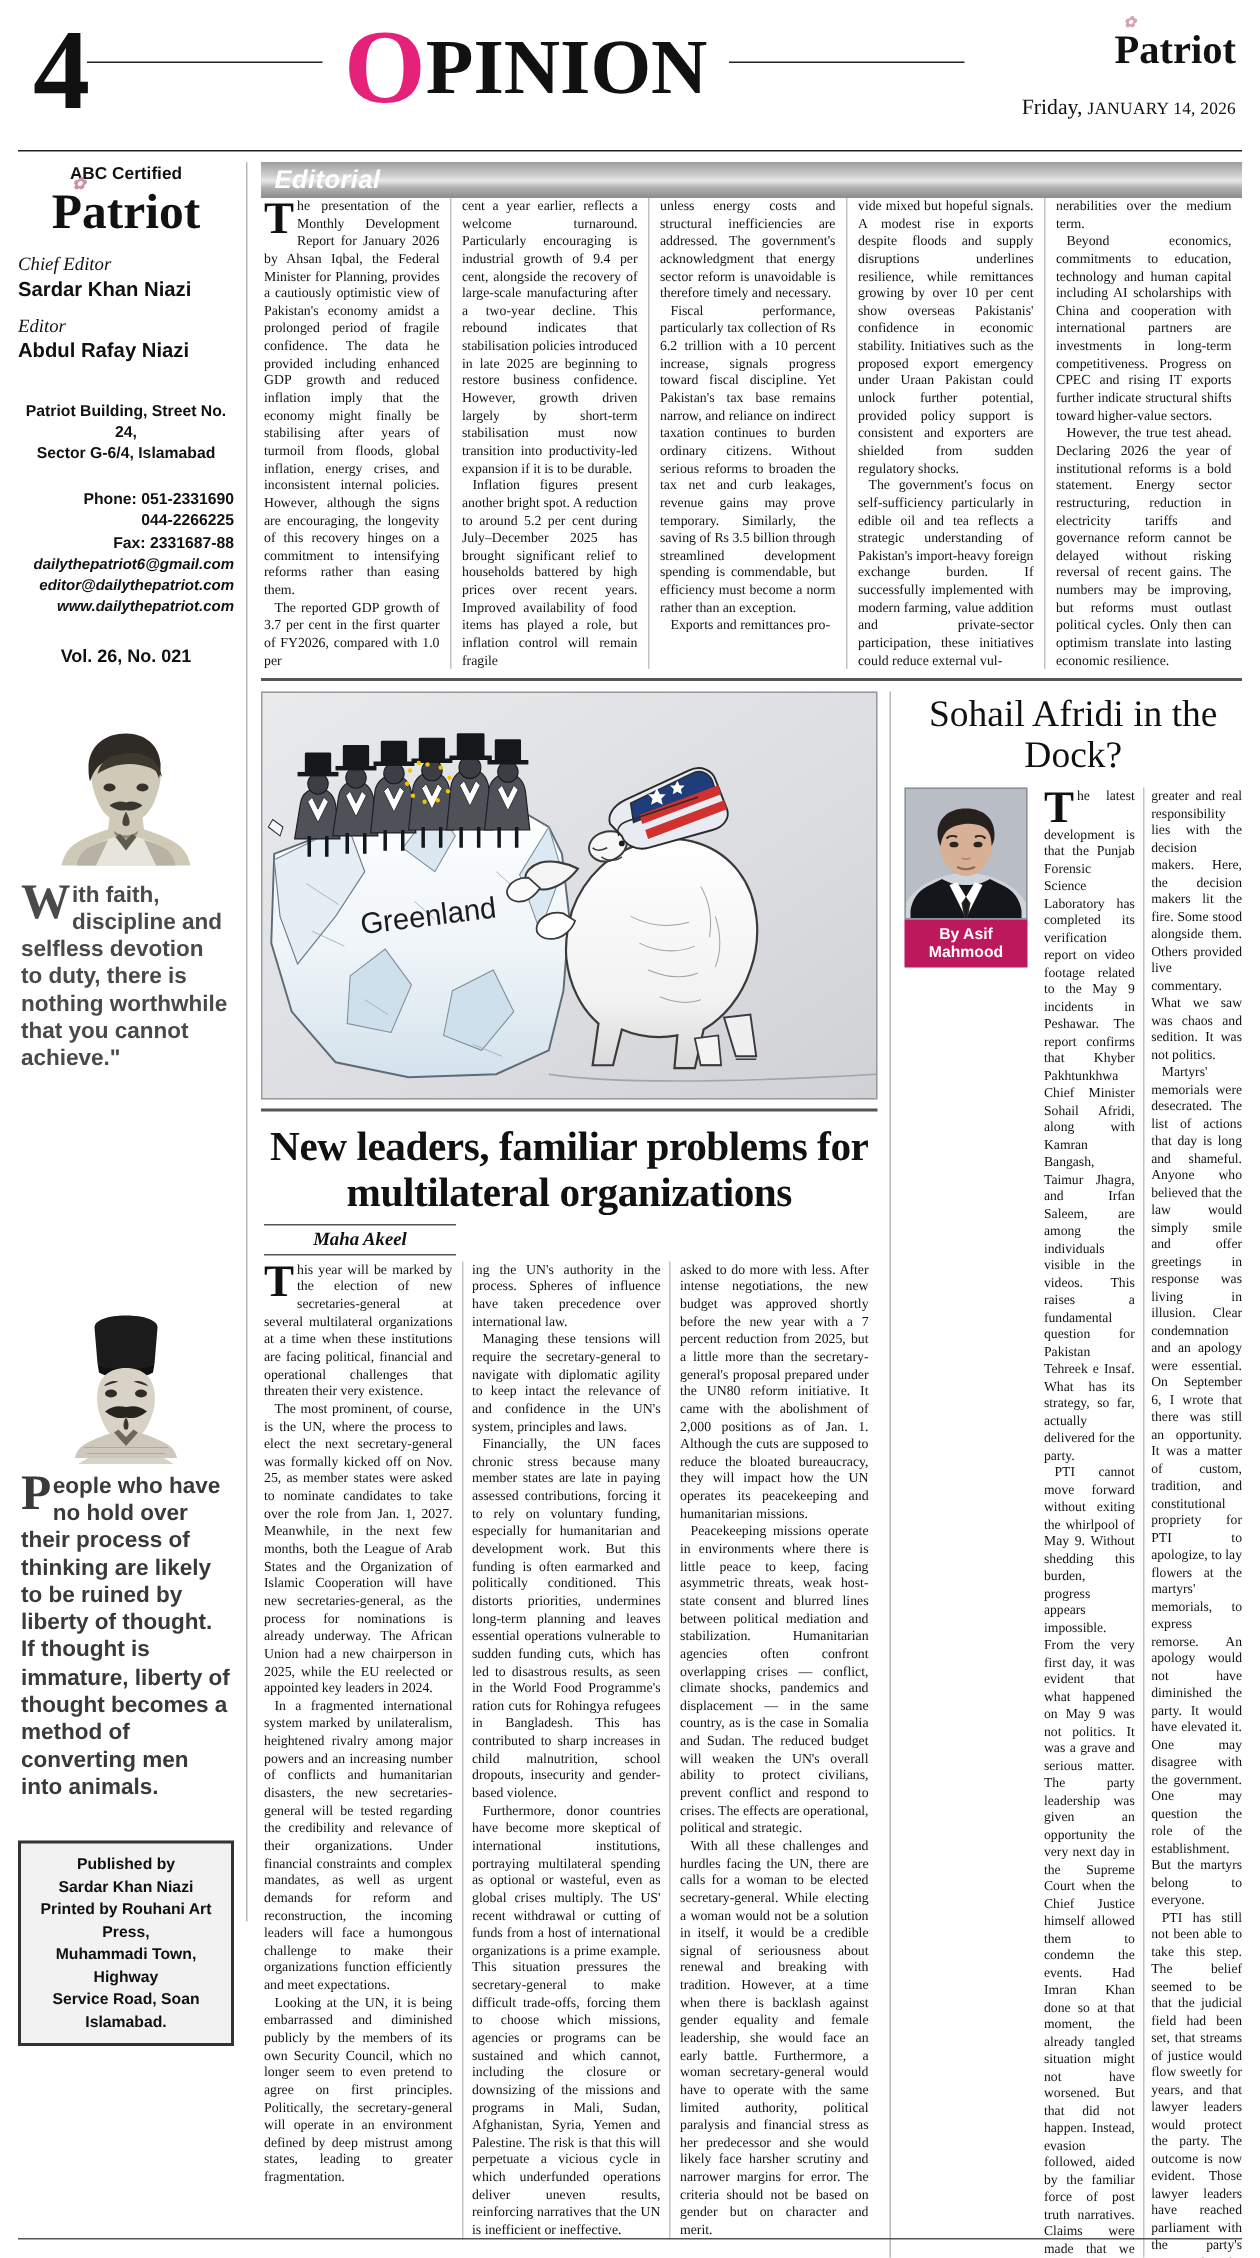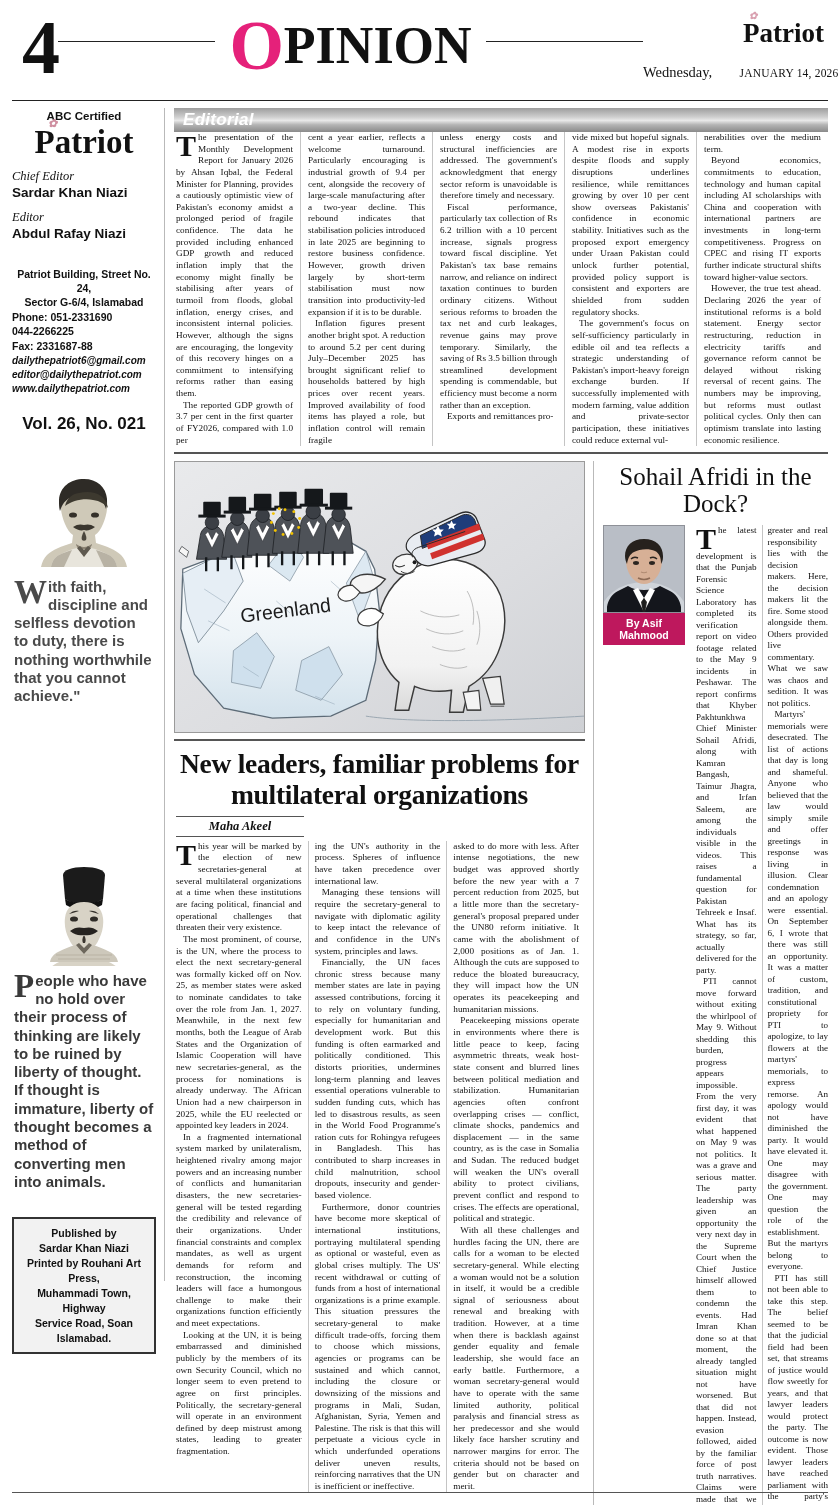--- a/index.html
+++ b/index.html
@@ -85,21 +85,21 @@
     color: #d9a0b0;
     font-style: italic;
   }
   .dateline {
     margin-top: 17px;
     font-family: "Liberation Serif", serif;
     font-size: 13.5px;
     white-space: nowrap;
   }
   .dateline .day { font-size: 14.5px; }
-  .dateline .datepart { font-size: 11.5px; letter-spacing: 0.2px; margin-left: 24px; }
+  .dateline .datepart { font-size: 11.5px; letter-spacing: 0.2px; }
   .masthead-bottom-rule {
     border-top: 1.5px solid #222;
     margin-top: 2px;
   }
 
   
   .content {
     display: flex;
     margin-top: 7px;
     height: 1173px;
@@ -156,36 +156,37 @@
   }
   .address-block {
     text-align: center;
     font-family: "Liberation Sans", sans-serif;
     font-weight: 700;
     font-size: 10.5px;
     line-height: 1.35;
     margin-top: 26px;
   }
   .contact-block {
-    text-align: left;
+    text-align: right;
     font-family: "Liberation Sans", sans-serif;
     font-size: 10.5px;
     font-weight: 700;
     line-height: 1.4;
+    margin-top: 16px;
   }
   .contact-block .email {
     font-style: italic;
     font-weight: 700;
     font-size: 10px;
   }
   .vol-line {
     text-align: center;
     font-family: "Liberation Sans", sans-serif;
     font-weight: 700;
-    font-size: 17px;
+    font-size: 12px;
     margin-top: 18px;
   }
 
   
   .quote-block { margin-top: 26px; }
   .portrait {
     display: block;
     margin: 0 auto;
   }
   .quote-text {
@@ -405,21 +406,21 @@
       <div class="rule-line"></div>
       <div class="opinion-word">
         <span class="cap-o" style="color:#E5217A">O</span><span>PINION</span>
       </div>
     </div>
     <div class="masthead-right">
       <div class="patriot-logo-top">
         <span class="tiny-mark">✿</span><span>Patriot</span>
       </div>
       <div class="dateline">
-        <span class="day">Wednesday,</span>
+        <span class="day">Friday,</span>
         <span class="datepart">JANUARY 14, 2026</span>
       </div>
     </div>
   </div>
   <div class="masthead-bottom-rule"></div>
 
   <div class="content">
 
     <div class="left-rail">
       <div class="abc-certified">ABC Certified</div>

